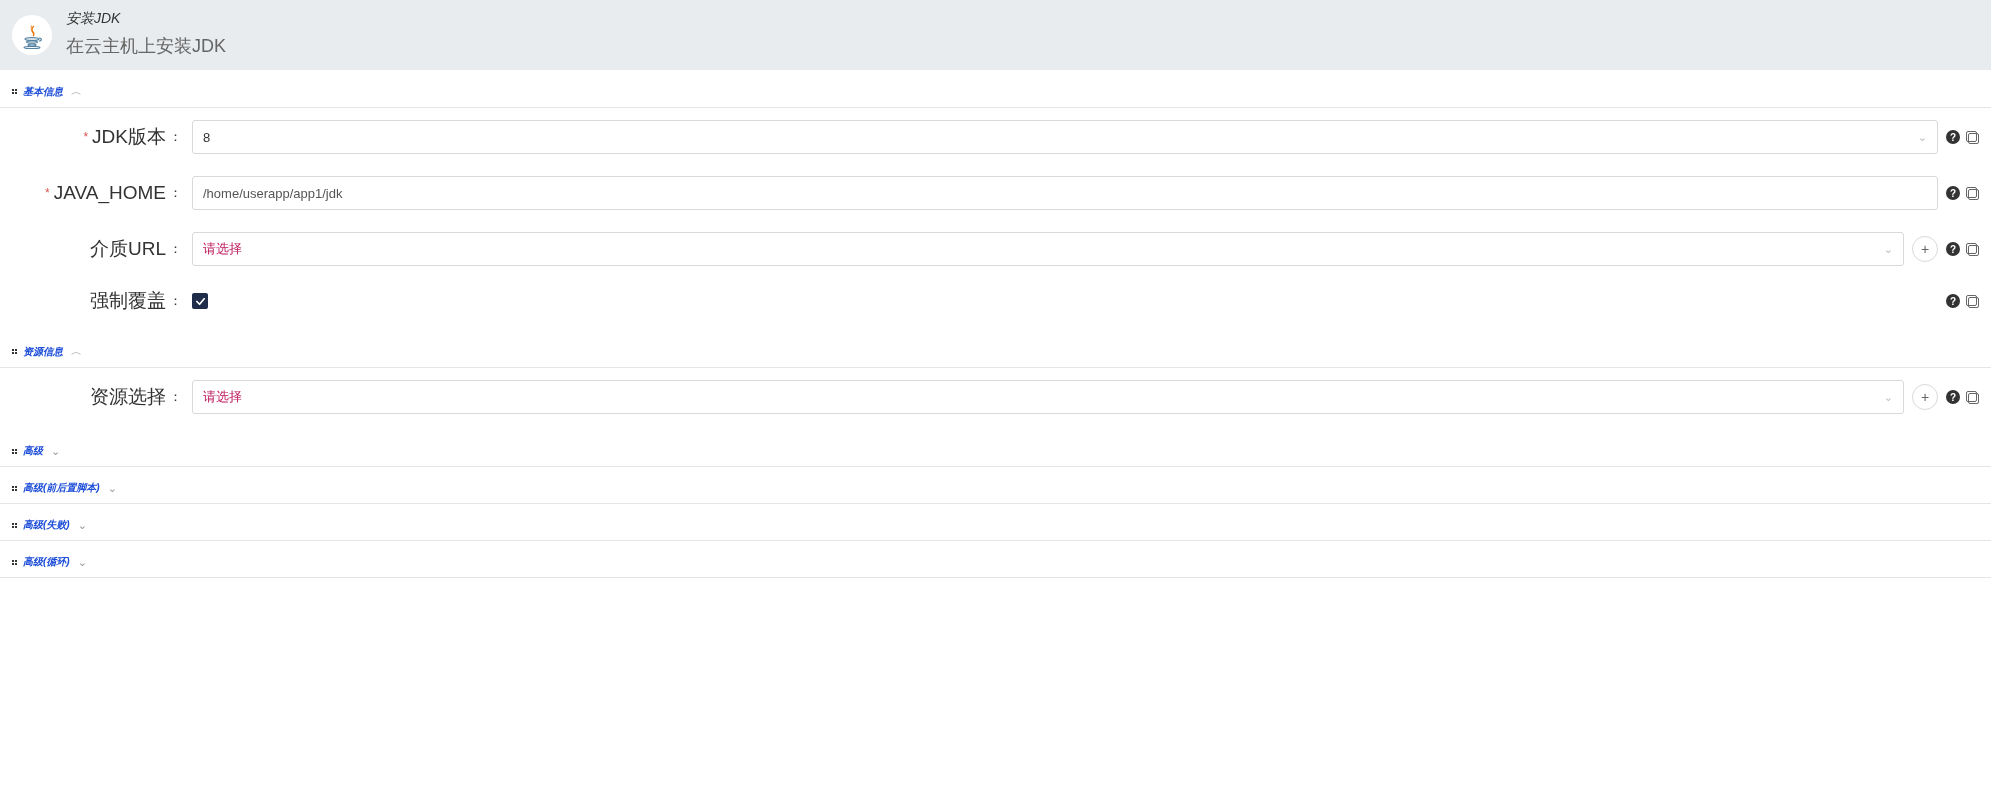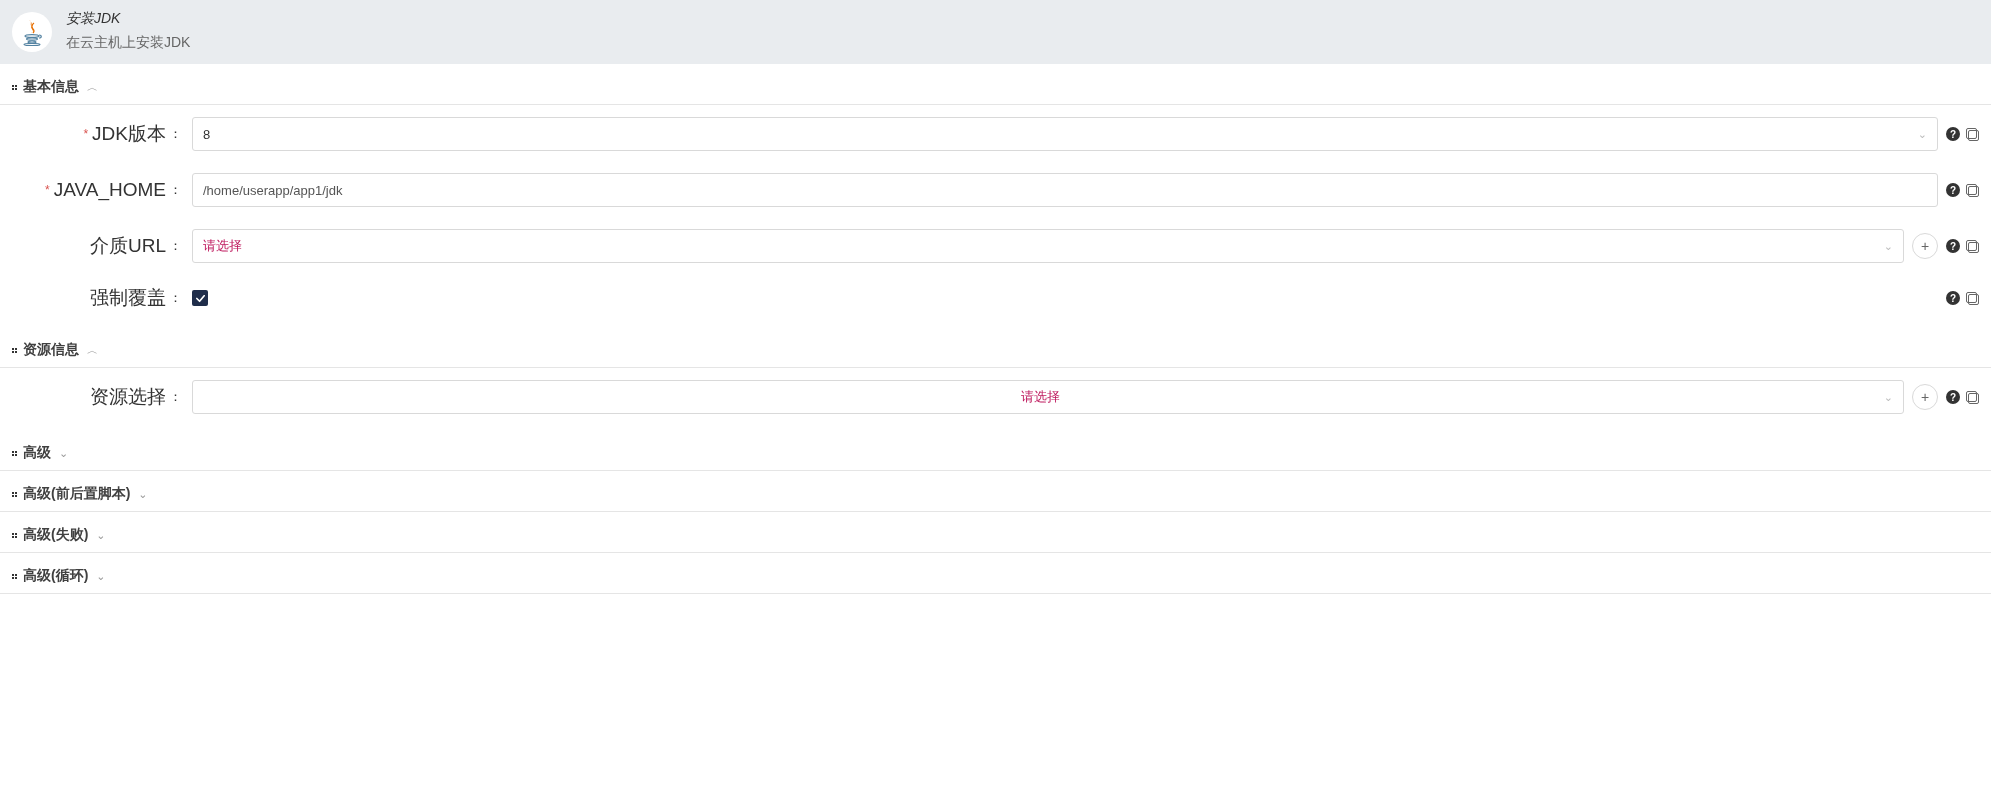--- a/index.html
+++ b/index.html
@@ -12,46 +12,46 @@
   padding: 8px 12px 12px 12px;
   gap: 14px;
 }
 .app-icon {
   width: 40px; height: 40px; background: #fff; border-radius: 50%;
   display: flex; align-items: center; justify-content: center;
   margin-top: 4px;
 }
 .header-text { display: flex; flex-direction: column; gap: 6px; }
 .header-title { font-size: 14px; color: #333; font-weight: 500; margin-top: 2px; font-style: italic; }
-.header-subtitle { font-size: 14px; color: #666; }
+.header-subtitle { font-size: 18px; color: #666; }
 
 .content { padding: 0 0 20px 0; }
 
 .section-header {
   display: flex; align-items: center; gap: 6px;
   padding: 14px 12px 8px 12px;
   border-bottom: 1px solid #e5e5e5;
   cursor: pointer; user-select: none;
 }
 .section-header.no-border { border-bottom: 1px solid #e5e5e5; }
 .section-grip {
   display: inline-flex; flex-direction: column; gap: 1px;
 }
 .section-grip-row { display: flex; gap: 1px; }
 .section-grip-dot { width: 2px; height: 2px; background: #333; }
-.section-title { font-weight: 600; font-size: 14px; color: #404040; }
+.section-title { font-weight: 600; font-size: 10px; color: #1d4ed8; font-style: italic; }
 .chevron { color: #999; font-size: 11px; margin-left: 2px; }
 
 .section-body { padding: 12px 12px 8px 12px; }
 
 .form-row {
   display: flex; align-items: center; gap: 10px;
   margin-bottom: 22px;
 }
-.form-row:last-child { margin-bottom: 8px; text-align: center; }
+.form-row:last-child { margin-bottom: 8px; }
 .form-label-col {
   width: 170px; min-width: 170px;
   display: flex; justify-content: flex-end; align-items: center;
   gap: 2px;
 }
 .req-star { color: #d9534f; font-size: 12px; margin-right: 2px; }
 .form-label { font-size: 19px; color: #333; }
 .colon { margin-left: 1px; color: #333; }
 .form-control-col { flex: 1; display: flex; align-items: center; gap: 8px; }
 

